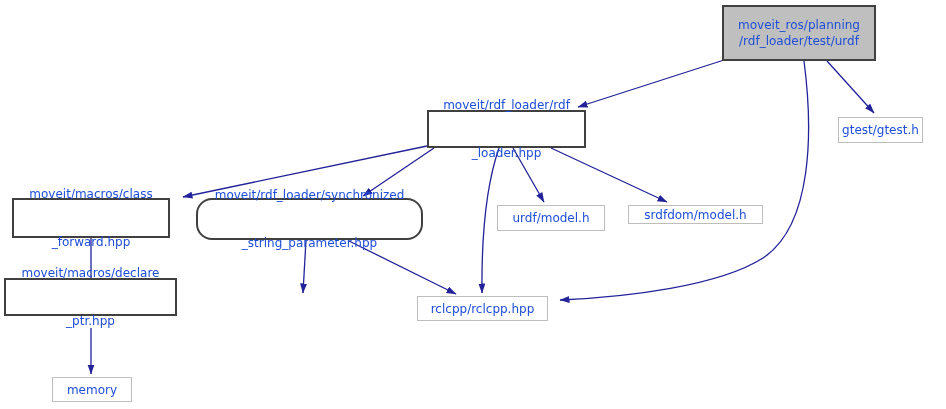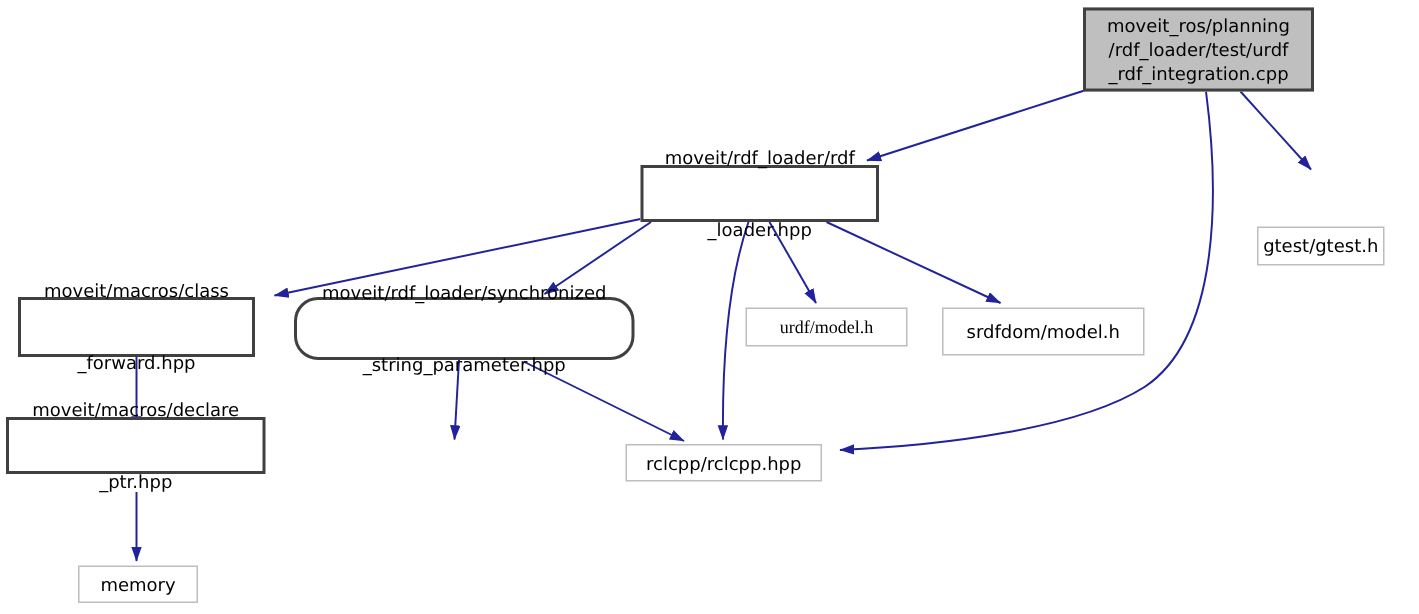--- a/index.html
+++ b/index.html
@@ -9,21 +9,21 @@
     background:#ffffff;
     font-family:"DejaVu Sans","Liberation Sans",sans-serif;
     overflow:hidden;
   }
   #edges{position:absolute;left:0;top:0;width:946px;height:409px;}
   .node{
     position:absolute;
     display:flex;flex-direction:column;
     align-items:center;justify-content:center;
     background:#ffffff;
-    font-size:12px;color:#000000;
+    font-size:12px;color:#1d4ed8;
     text-align:center;white-space:nowrap;
     line-height:16px;
     box-sizing:border-box;
     cursor:pointer;
   }
   .node.internal{border:2px solid #404040;gap:32px;}
   .node.external{border:1px solid #bdbdbd;}
   .node.current{border:2px solid #404040;background:#bfbfbf;}
   .edge{fill:none;stroke:#22229a;stroke-width:1.3;}
 </style>
@@ -48,47 +48,46 @@
     <path class="edge" d="M499,148 Q481,200 482,293" marker-end="url(#arrow)"></path>
     <path class="edge" d="M306,240 L303,293" marker-end="url(#arrow)"></path>
     <path class="edge" d="M349,241 L456,294" marker-end="url(#arrow)"></path>
     <path class="edge" d="M91,238 L91,287" marker-end="url(#arrow)"></path>
     <path class="edge" d="M91,328 L91,374" marker-end="url(#arrow)"></path>
   </svg>
 
   <div class="node current" style="left:722px;top:5px;width:154px;height:56px;">
     <div>moveit_ros/planning</div>
     <div>/rdf_loader/test/urdf</div>
-    <div>_rdf_integration.cpp</div>
   </div>
 
   <div class="node internal" style="left:427px;top:110px;width:159px;height:38px;">
     <div>moveit/rdf_loader/rdf</div>
     <div>_loader.hpp</div>
   </div>
 
-  <div class="node external" style="left:838px;top:117px;width:85px;height:26px;margin-top:34px;">
+  <div class="node external" style="left:838px;top:117px;width:85px;height:26px;">
     <div>gtest/gtest.h</div>
   </div>
 
   <div class="node internal" style="left:12px;top:198px;width:158px;height:40px;text-align:right;">
     <div>moveit/macros/class</div>
     <div>_forward.hpp</div>
   </div>
 
   <div class="node internal" style="left:196px;top:198px;width:227px;height:42px;border-radius:16px;">
     <div>moveit/rdf_loader/synchronized</div>
     <div>_string_parameter.hpp</div>
   </div>
 
-  <div class="node external" style="left:497px;top:205px;width:108px;height:26px;font-family:Liberation Serif, serif;">
+  <div class="node external" style="left:497px;top:205px;width:108px;height:26px;">
     <div>urdf/model.h</div>
   </div>
 
-  <div class="node external" style="left:628px;top:205px;width:135px;height:32px;">
+  <div class="node external" style="left:628px;top:205px;width:135px;height:19px;">
     <div>srdfdom/model.h</div>
   </div>
 
   <div class="node internal" style="left:4px;top:278px;width:173px;height:38px;">
     <div>moveit/macros/declare</div>
     <div>_ptr.hpp</div>
   </div>
 
 
   <div class="node external" style="left:417px;top:296px;width:131px;height:25px;">

